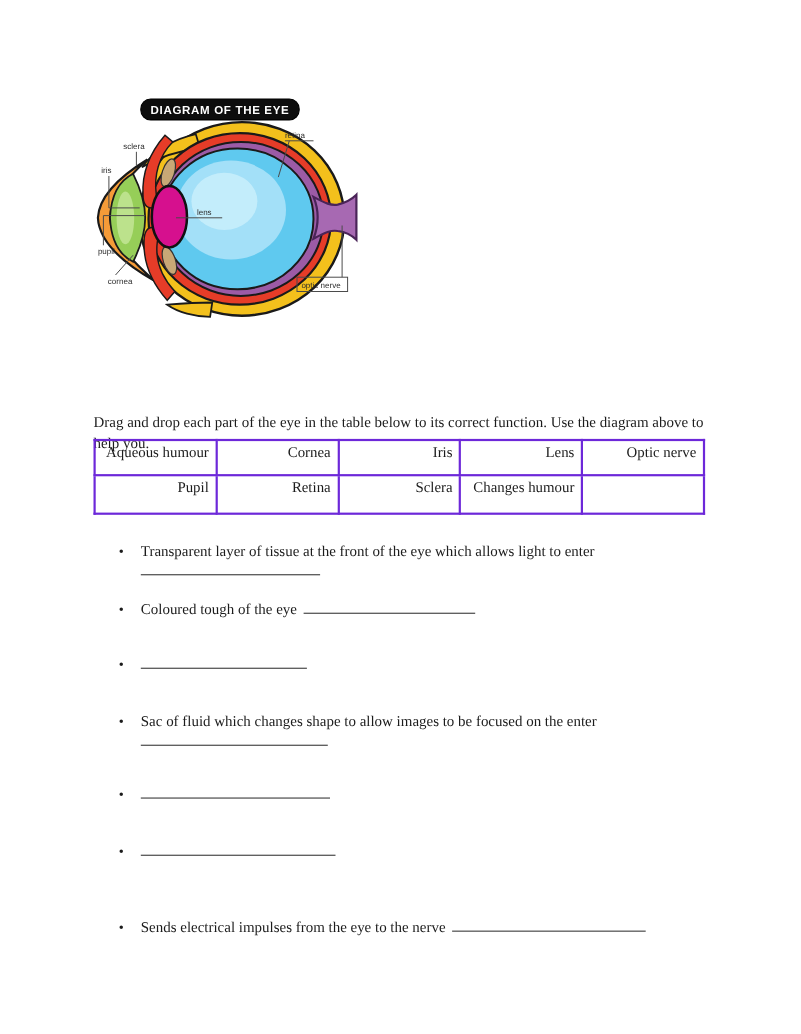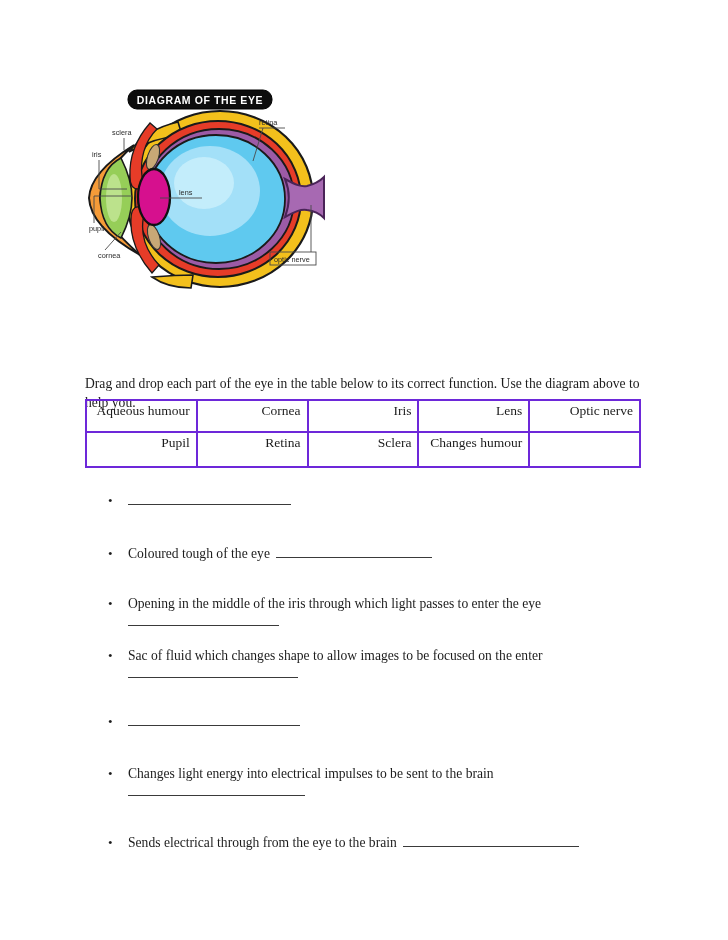--- a/index.html
+++ b/index.html
@@ -98,35 +98,35 @@
     <td>Sclera</td>
     <td>Changes humour</td>
     <td></td>
   </tr>
 </tbody>
   </table>
 
 <div class="q" style="top:492px">
   <span class="bullet">•</span>
   <div class="q-body">
+    <span>Transparent layer of tissue at the front of the eye which allows light to enter</span>
     <div class="blank-below" style="width:163px"></div>
   </div>
 </div>
 
 <div class="q" style="top:545px">
   <span class="bullet">•</span>
   <div class="q-body">
     <span>Coloured tough of the eye</span><span class="blank-inline" style="width:156px"></span>
   </div>
 </div>
 
 <div class="q" style="top:595px">
   <span class="bullet">•</span>
   <div class="q-body">
-    <span>Opening in the middle of the iris through which light passes to enter the eye</span>
     <div class="blank-below" style="width:151px"></div>
   </div>
 </div>
 
 <div class="q" style="top:647px">
   <span class="bullet">•</span>
   <div class="q-body">
     <span>Sac of fluid which changes shape to allow images to be focused on the enter</span>
     <div class="blank-below" style="width:170px"></div>
   </div>
@@ -135,23 +135,22 @@
 <div class="q" style="top:713px">
   <span class="bullet">•</span>
   <div class="q-body">
     <div class="blank-below" style="width:172px"></div>
   </div>
 </div>
 
 <div class="q" style="top:765px">
   <span class="bullet">•</span>
   <div class="q-body">
-    <span>Changes light energy into electrical impulses to be sent to the brain</span>
     <div class="blank-below" style="width:177px"></div>
   </div>
 </div>
 
 <div class="q" style="top:834px">
   <span class="bullet">•</span>
   <div class="q-body">
-    <span>Sends electrical through from the eye to the brain</span><span class="blank-inline" style="width:176px"></span>
+    <span>Sends electrical impulses from the eye to the nerve</span><span class="blank-inline" style="width:176px"></span>
   </div>
 </div>
 
 </body></html>

